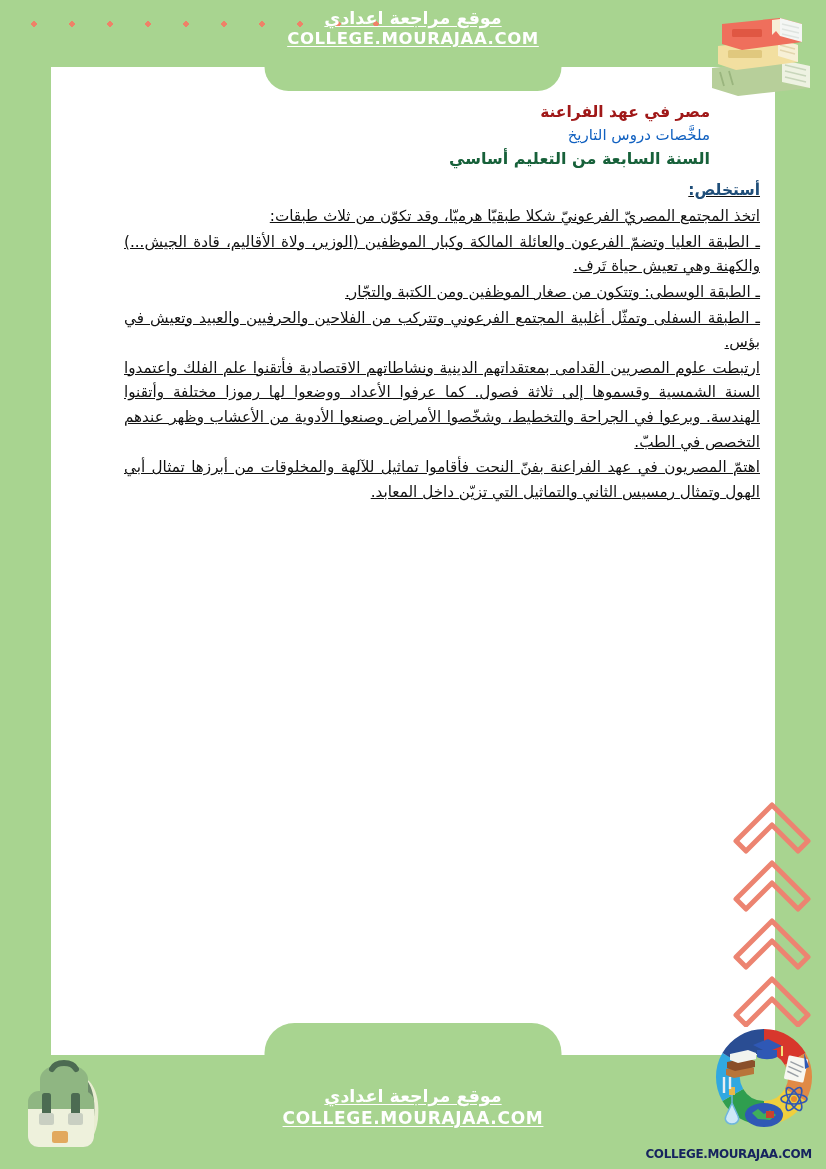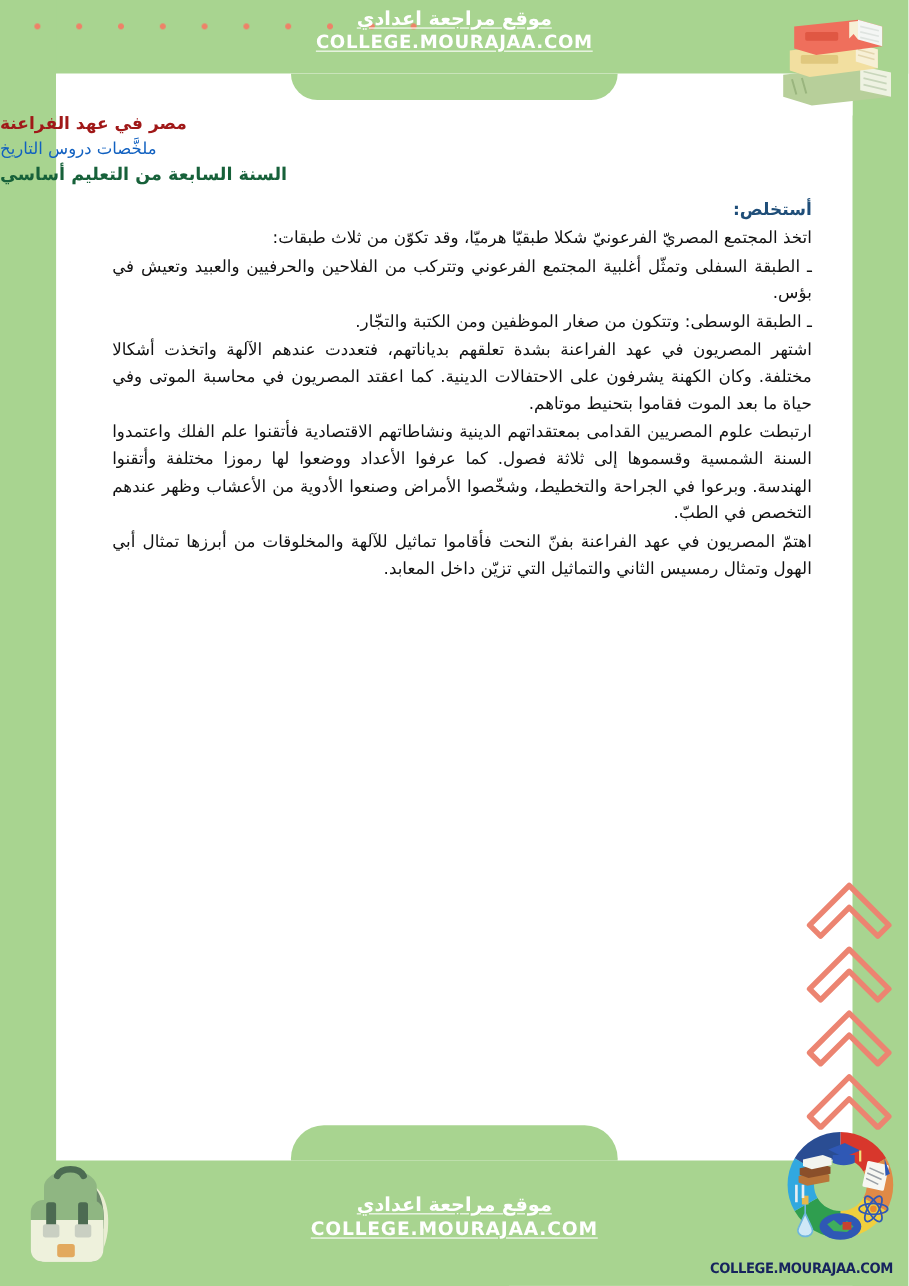--- a/index.html
+++ b/index.html
@@ -126,21 +126,21 @@
 
   
   .chevrons { position: absolute; right: 10px; top: 795px; width: 84px; height: 232px; z-index: 5; }
 
   
   .titles {
     position: absolute;
     top: 100px;
     left: 0;
     width: 710px;
-    text-align: left;
+    text-align: right;
     direction: rtl;
   }
   .title-1 {
     font-size: 15.5px;
     font-weight: bold;
     color: #a01818;
     line-height: 1.55;
   }
   .title-2 {
     font-size: 15px;
@@ -152,27 +152,28 @@
     font-size: 16px;
     font-weight: bold;
     color: #17613a;
     line-height: 1.55;
   }
 
   
   .content {
     position: absolute;
     top: 178px;
-    right: 88px;
+    right: 66px;
     width: 650px;
     direction: rtl;
     text-align: justify;
     color: #111111;
     font-size: 15.2px;
     line-height: 1.62;
+    text-decoration: underline;
   }
   .section-head {
     color: #1f4e79;
     font-weight: bold;
     font-size: 15.5px;
     text-align: right;
     margin-bottom: 1px;
   }
   .para {
     margin: 0 0 1px 14px;
@@ -267,23 +268,23 @@
 
   <div class="titles">
     <div class="title-1">مصر في عهد الفراعنة</div>
     <div class="title-2">ملخَّصات دروس التاريخ</div>
     <div class="title-3">السنة السابعة من التعليم أساسي</div>
   </div>
 
   <div class="content">
     <div class="section-head">أستخلص:</div>
     <p class="para">اتخذ المجتمع المصريّ الفرعونيّ شكلا طبقيّا هرميّا، وقد تكوّن من ثلاث طبقات:</p>
+    <p class="para">ـ الطبقة العليا وتضمّ الفرعون والعائلة المالكة وكبار الموظفين (الوزير، ولاة الأقاليم، قادة الجيش...) والكهنة وهي تعيش حياة تَرف.</p>
+    <p class="para">ـ الطبقة الوسطى: وتتكون من صغار الموظفين ومن الكتبة والتجّار.</p>
     <p class="para">ـ الطبقة السفلى وتمثّل أغلبية المجتمع الفرعوني وتتركب من الفلاحين والحرفيين والعبيد وتعيش في بؤس.</p>
-    <p class="para">ـ الطبقة الوسطى: وتتكون من صغار الموظفين ومن الكتبة والتجّار.</p>
-    <p class="para">اشتهر المصريون في عهد الفراعنة بشدة تعلقهم بدياناتهم، فتعددت عندهم الآلهة واتخذت أشكالا مختلفة. وكان الكهنة يشرفون على الاحتفالات الدينية. كما اعقتد المصريون في محاسبة الموتى وفي حياة ما بعد الموت فقاموا بتحنيط موتاهم.</p>
     <p class="para">ارتبطت علوم المصريين القدامى بمعتقداتهم الدينية ونشاطاتهم الاقتصادية فأتقنوا علم الفلك واعتمدوا السنة الشمسية وقسموها إلى ثلاثة فصول. كما عرفوا الأعداد ووضعوا لها رموزا مختلفة وأتقنوا الهندسة. وبرعوا في الجراحة والتخطيط، وشخّصوا الأمراض وصنعوا الأدوية من الأعشاب وظهر عندهم التخصص في الطبّ.</p>
     <p class="para">اهتمّ المصريون في عهد الفراعنة بفنّ النحت فأقاموا تماثيل للآلهة والمخلوقات من أبرزها تمثال أبي الهول وتمثال رمسيس الثاني والتماثيل التي تزيّن داخل المعابد.</p>
   </div>
 
   <svg class="chevrons" viewBox="0 0 84 232">
     <g fill="none" stroke="#ec8471" stroke-width="5" stroke-linejoin="round" stroke-linecap="round">
       <path d="M4 46 L40 10 L76 46 L66 56 L40 30 L14 56 Z"></path>
       <path d="M4 104 L40 68 L76 104 L66 114 L40 88 L14 114 Z"></path>
       <path d="M4 162 L40 126 L76 162 L66 172 L40 146 L14 172 Z"></path>
       <path d="M4 220 L40 184 L76 220 L66 230 L40 204 L14 230 Z"></path>

